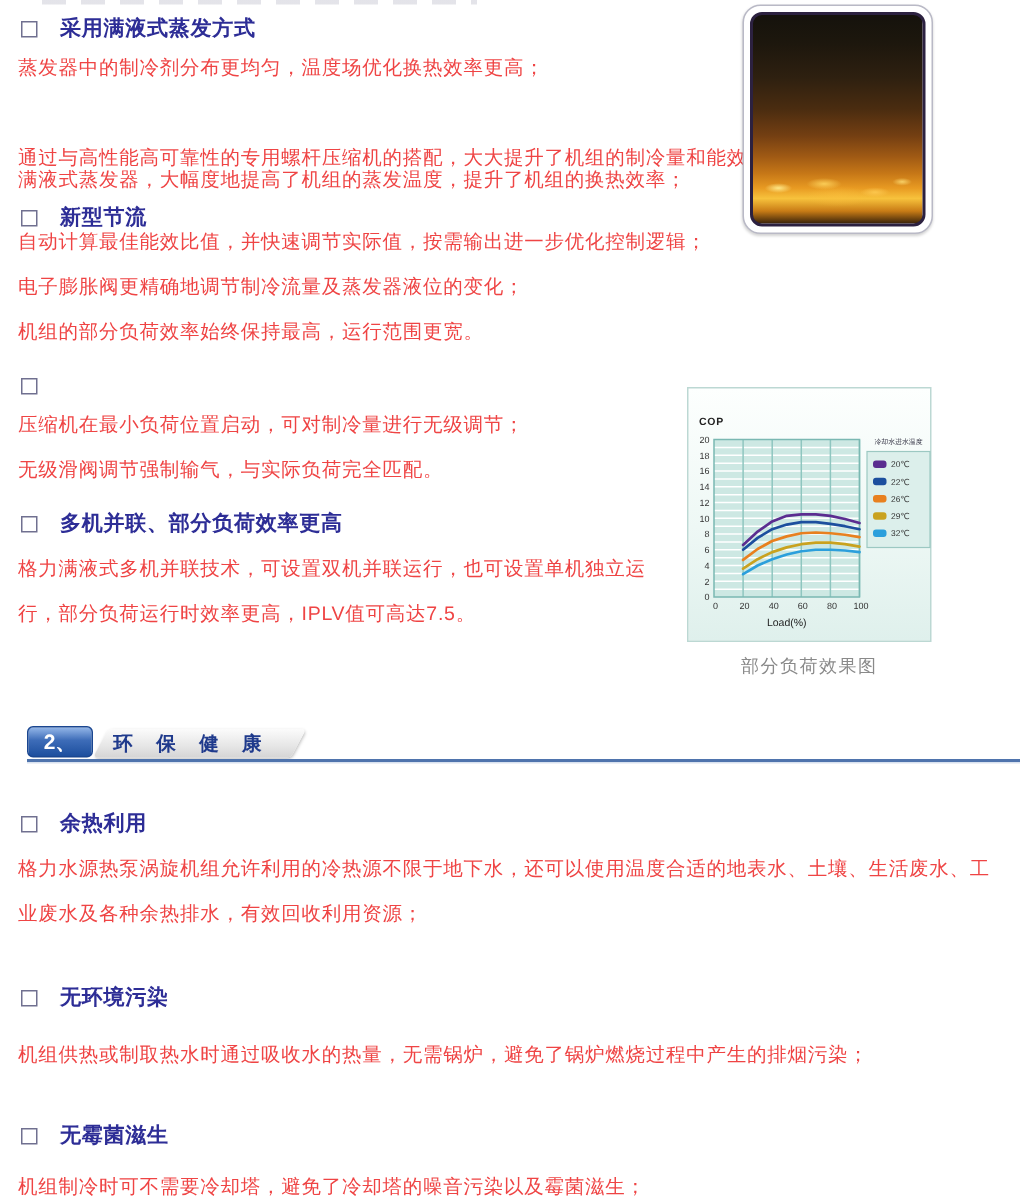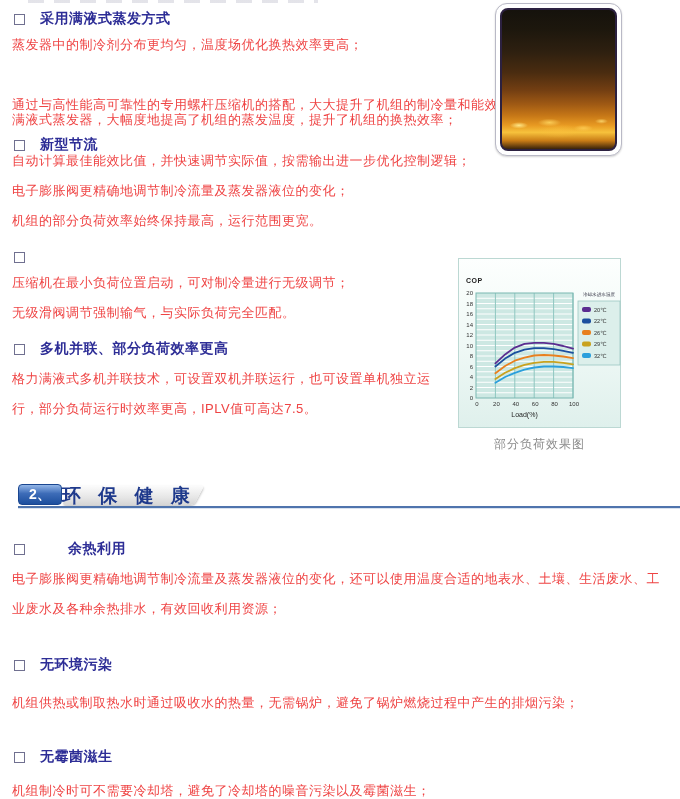--- a/index.html
+++ b/index.html
@@ -44,21 +44,21 @@
   .banner-num{position:absolute;left:18px;top:484px;width:44px;height:21px;box-sizing:border-box;
     border:1px solid #1a4690;border-radius:4px;
     background:linear-gradient(180deg,#93b6e8 0%,#3d6cb8 45%,#1d4f9e 100%);
     color:#fff;font-size:14px;font-weight:bold;text-align:center;line-height:19px;}
   .banner-tab{position:absolute;left:62px;top:486px;width:132px;height:19px;}
   .banner-tab-bg{position:absolute;left:0;top:0;right:0;bottom:0;
     background:linear-gradient(180deg,#fbfbfb 0%,#e6e6e6 60%,#d5d5d5 100%);
     transform:skewX(-28deg);transform-origin:bottom left;border-radius:3px;
     box-shadow:1px 1px 2px rgba(0,0,0,.25);}
   .banner-tab-label{position:relative;text-align:center;line-height:19px;
-    font-size:19px;font-weight:bold;color:#1f3a8c;letter-spacing:6px;white-space:nowrap;}
+    font-size:13px;font-weight:bold;color:#1f3a8c;letter-spacing:6px;white-space:nowrap;}
   .banner-line{position:absolute;left:18px;top:506px;right:0;height:2px;background:#4f74ad;}
   .banner-line-shadow{position:absolute;left:18px;top:508px;right:0;height:1px;background:#d9e2ef;}
 </style>
 </head>
 <body>
 
 <div class="top-artifact"></div>
 
 <div class="sec-h" style="top:10px;">
   <span class="square"></span>
@@ -161,25 +161,25 @@
 <div class="chart-caption">部分负荷效果图</div>
 
 <div class="banner-num">2、</div>
 <div class="banner-tab">
   <div class="banner-tab-bg"></div>
   <div class="banner-tab-label">环 保 健 康</div>
 </div>
 <div class="banner-line"></div>
 <div class="banner-line-shadow"></div>
 
-<div class="sec-h" style="top:540px;gap:28px;">
+<div class="sec-h" style="top:540px;">
   <span class="square"></span>
   <span class="h-label">余热利用</span>
 </div>
-<p class="body-p" style="top:564px;width:656px;">电子膨胀阀更精确地调节制冷流量及蒸发器液位的变化，还可以使用温度合适的地表水、土壤、生活废水、工业废水及各种余热排水，有效回收利用资源；</p>
+<p class="body-p" style="top:564px;width:656px;">格力水源热泵涡旋机组允许利用的冷热源不限于地下水，还可以使用温度合适的地表水、土壤、生活废水、工业废水及各种余热排水，有效回收利用资源；</p>
 
 <div class="sec-h" style="top:656px;">
   <span class="square"></span>
   <span class="h-label">无环境污染</span>
 </div>
 <p class="body-p nowrap" style="top:688px;">机组供热或制取热水时通过吸收水的热量，无需锅炉，避免了锅炉燃烧过程中产生的排烟污染；</p>
 
 <div class="sec-h" style="top:748px;">
   <span class="square"></span>
   <span class="h-label">无霉菌滋生</span>

